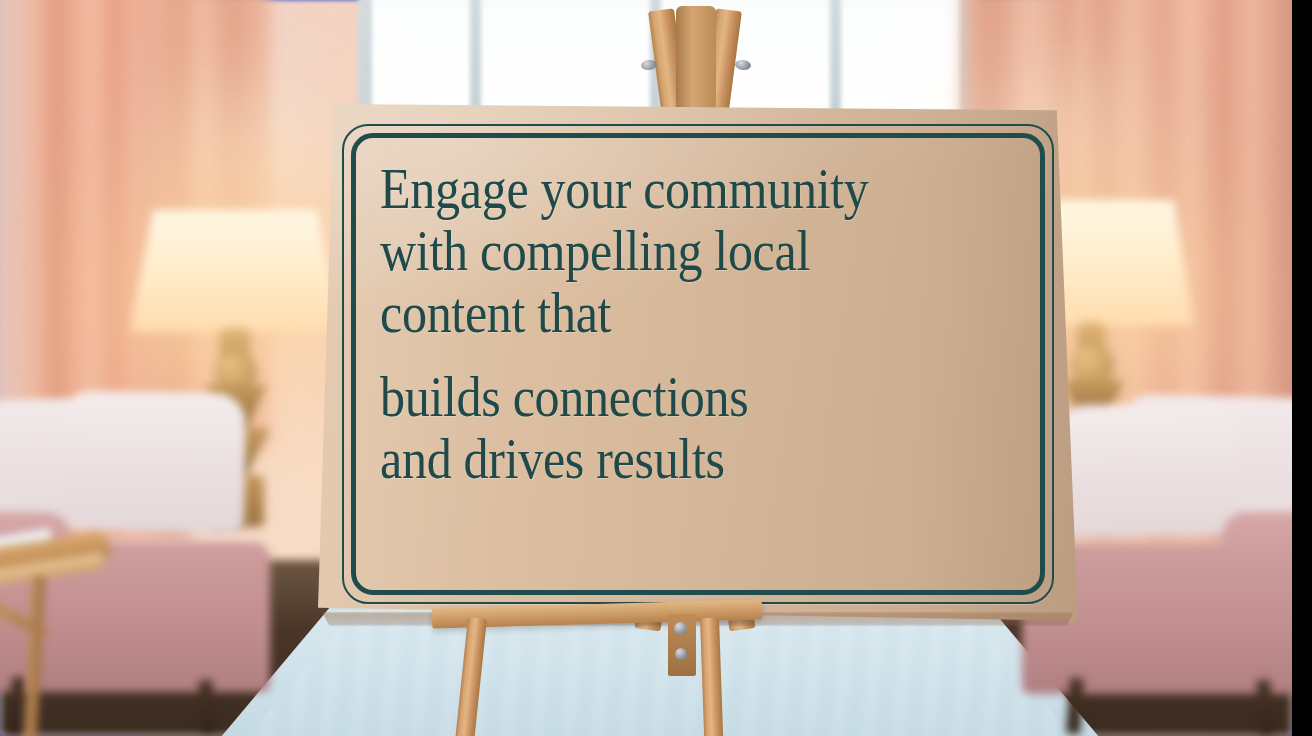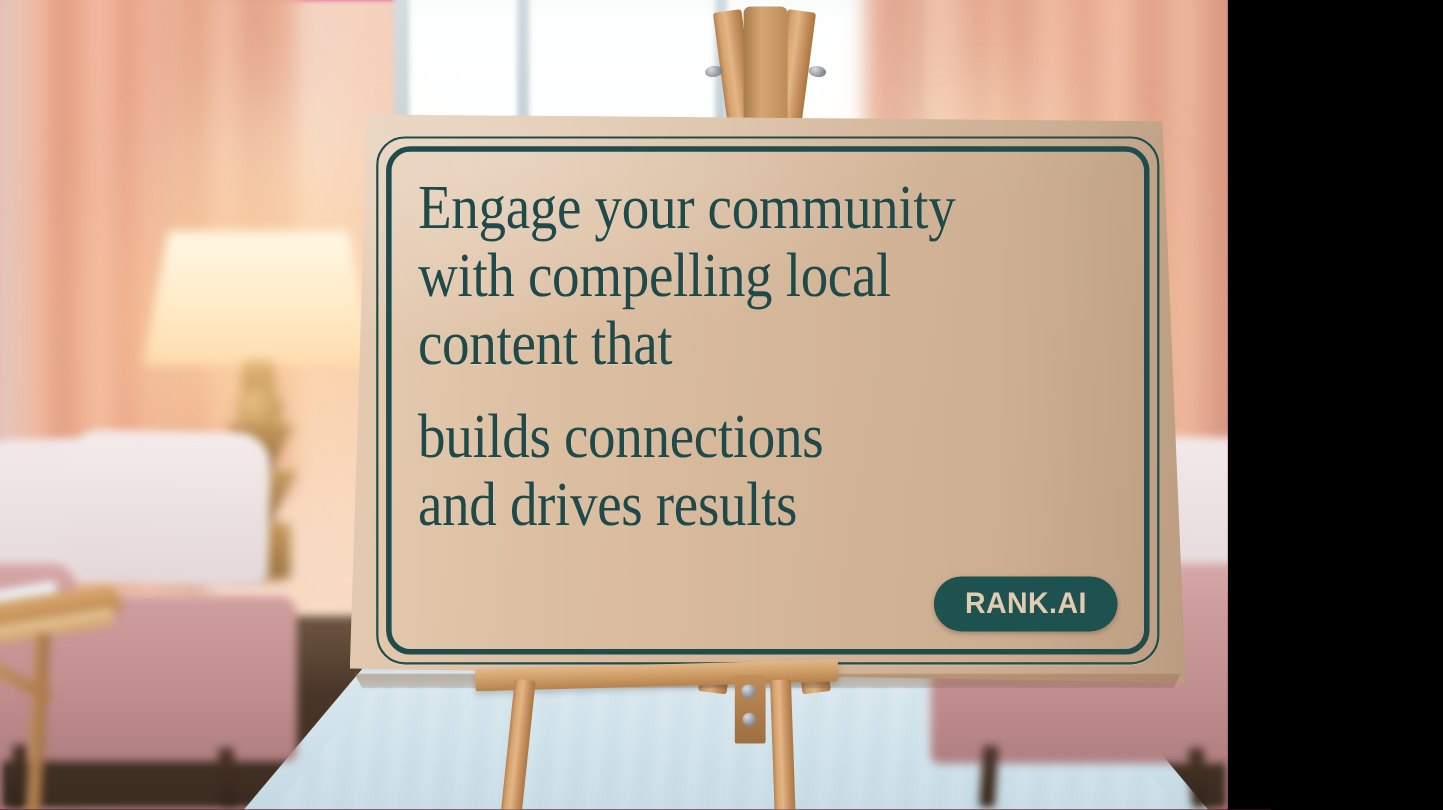--- a/index.html
+++ b/index.html
@@ -6,23 +6,23 @@
     margin: 0; padding: 0;
     width: 1312px; height: 736px;
     overflow: hidden;
     background: #000;
     font-family: "Liberation Serif", serif;
   }
 
   
   #scene {
     position: relative;
-    width: 1116px; height: 736px;
+    width: 1292px; height: 736px;
     overflow: hidden;
-    background: #ec4899;
+    background: #1d4ed8;
   }
 
   
   .wall {
     position: absolute; inset: 0;
     background:
       radial-gradient(120% 80% at 50% 100%, rgba(255,240,220,0.55) 0%, rgba(255,225,200,0.0) 60%),
       linear-gradient(100deg,
         #e6cfd0 0%,
         #efd3c9 14%,
@@ -508,23 +508,20 @@
     <div id="border-inner"></div>
 
     <div id="sign-text">
       <div class="sign-line">Engage your community</div>
       <div class="sign-line">with compelling local</div>
       <div class="sign-line">content that</div>
       <div class="sign-line para-gap">builds connections</div>
       <div class="sign-line">and drives results</div>
     </div>
 
-    <div id="logo-badge">
-      <span id="logo-text">RANK.AI</span>
-    </div>
   </div>
 
   <div id="board-bevel"></div>
 
   <div class="easel-ledge"></div>
   <div class="easel-bracket"></div>
   <div class="easel-leg front-l"></div>
   <div class="easel-leg front-r"></div>
   <div class="bolt b3"></div>
   <div class="bolt b4"></div>

